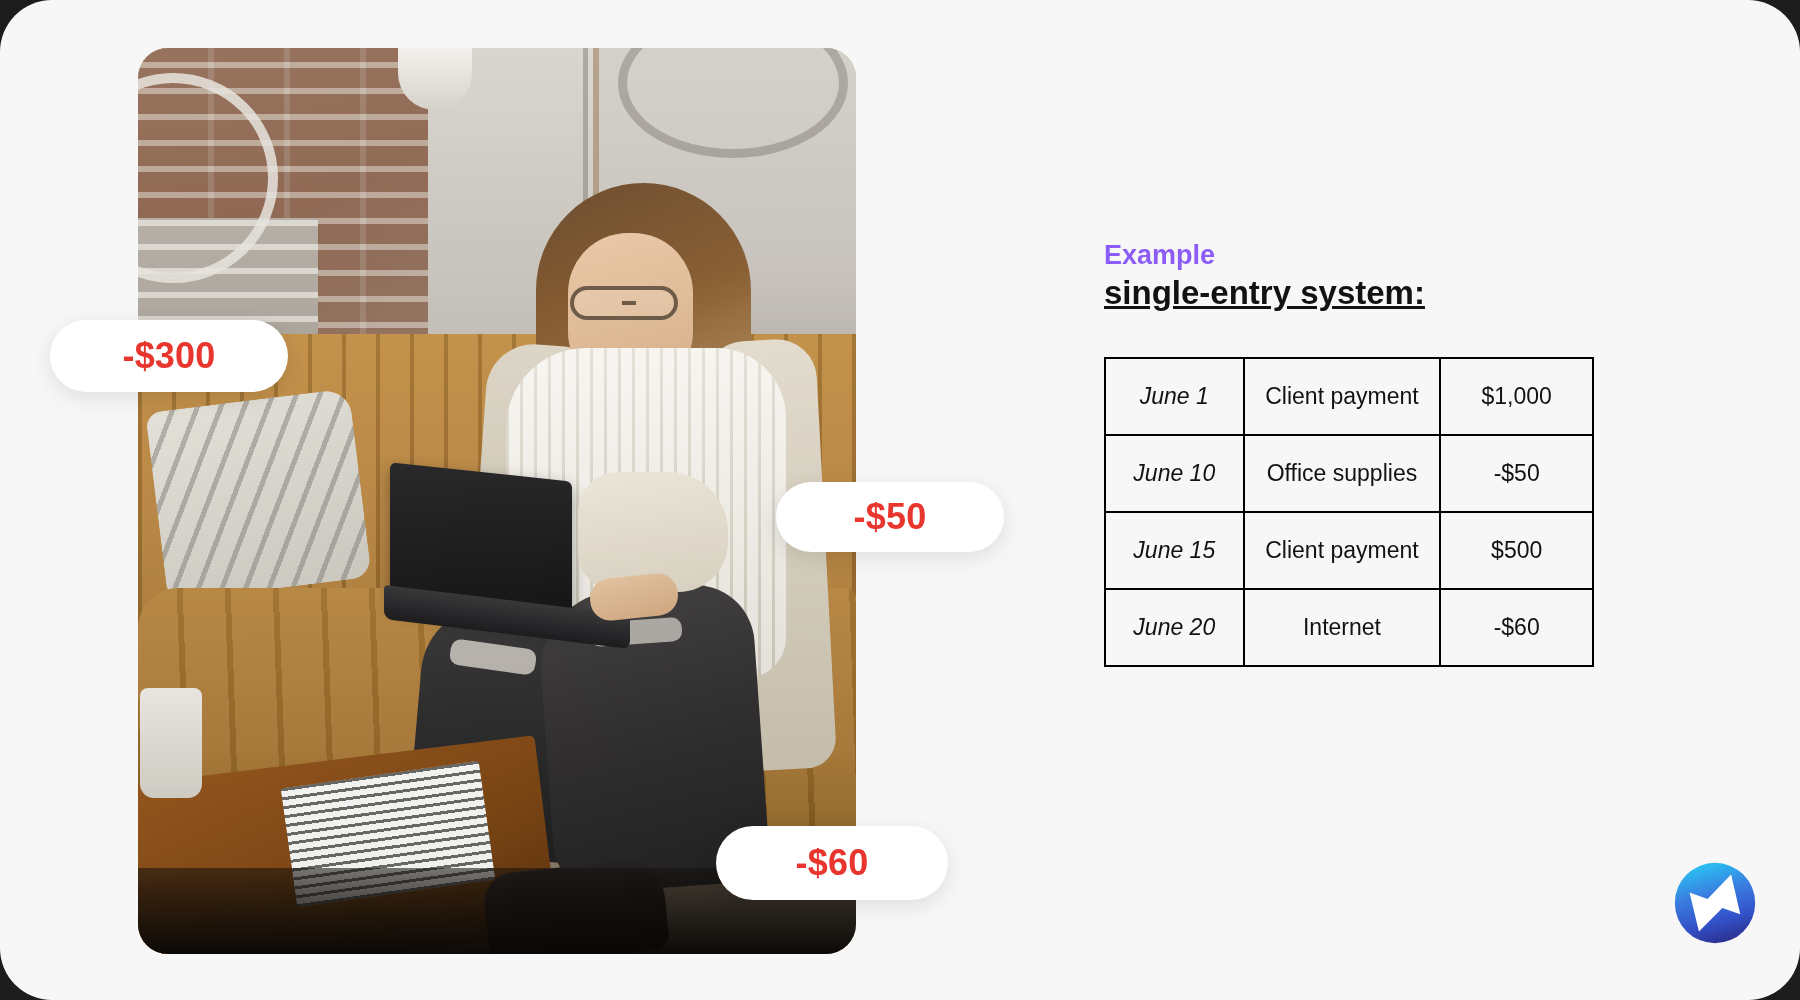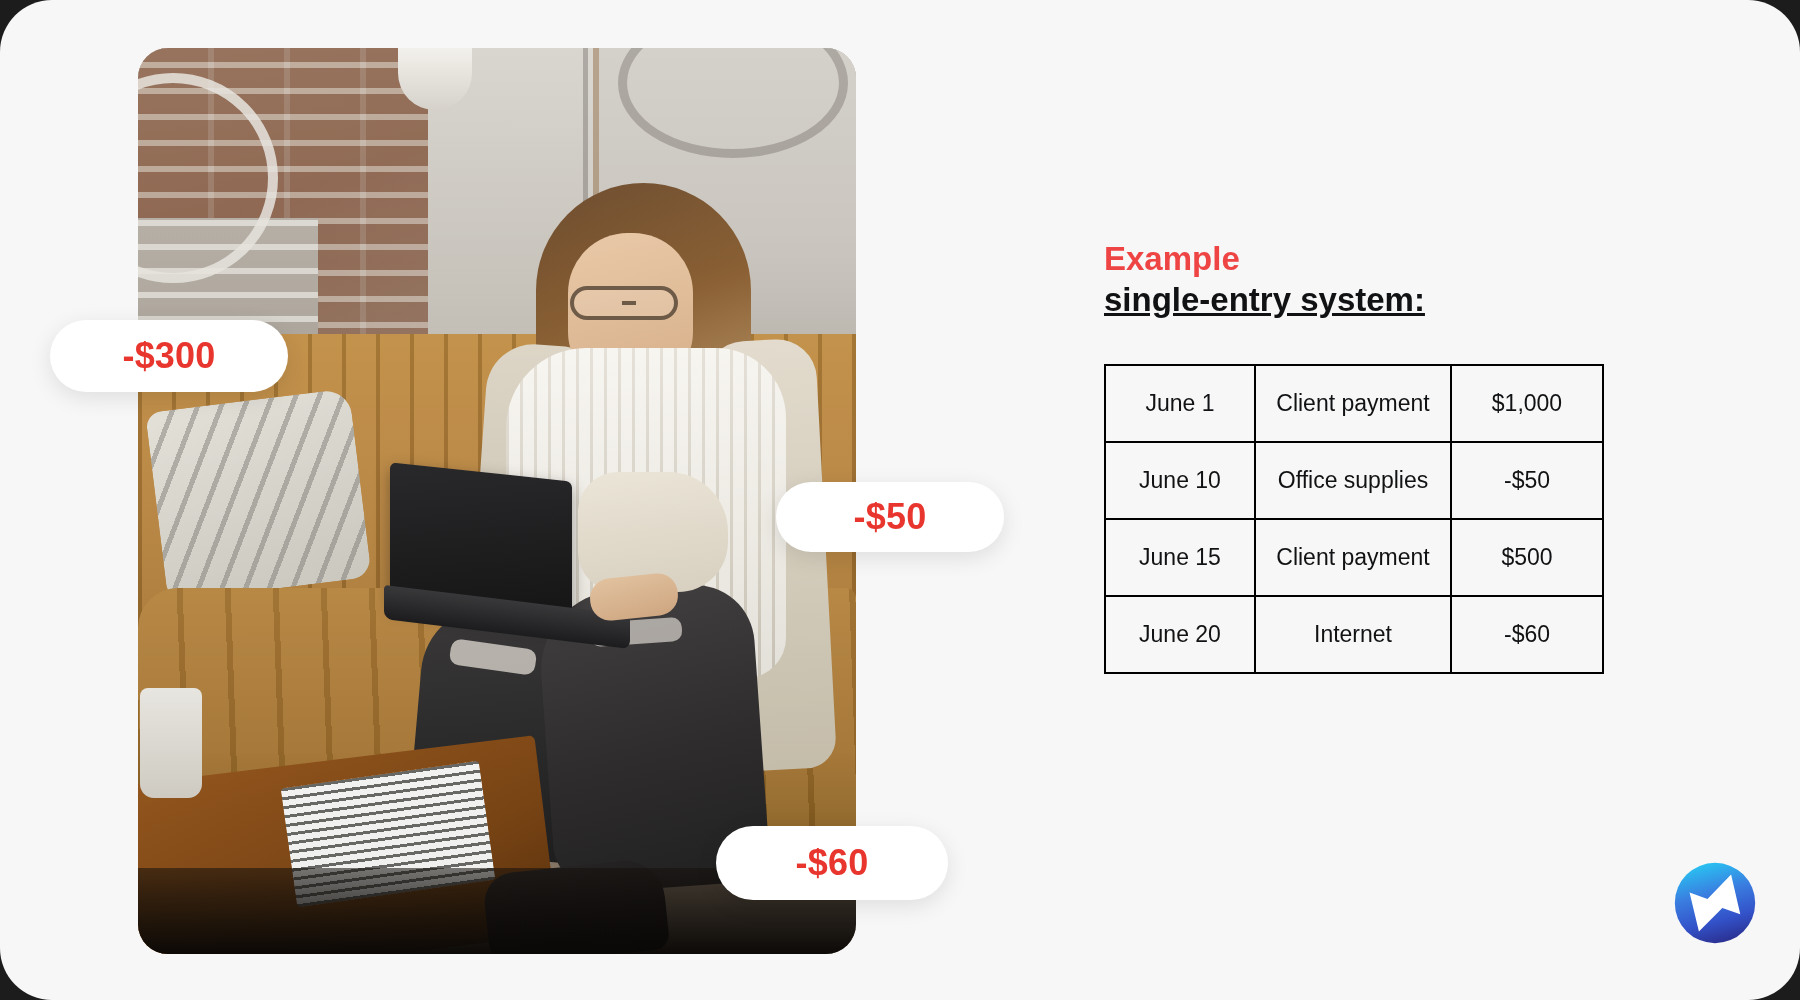--- a/index.html
+++ b/index.html
@@ -253,22 +253,22 @@
 
   
   .right {
     position: absolute;
     left: 1104px;
     top: 240px;
     width: 560px;
   }
 
   .kicker {
-    color: #ef4444;
-    font-size: 33px;
+    color: #8b5cf6;
+    font-size: 27px;
     font-weight: bold;
     line-height: 1.18;
   }
   .headline {
     color: #111214;
     font-size: 33px;
     font-weight: bold;
     line-height: 1.18;
     margin-top: 2px;
     text-decoration: underline;
@@ -282,21 +282,21 @@
   }
   .ledger td {
     border: 2px solid #000000;
     height: 77px;
     text-align: center;
     vertical-align: middle;
     color: #111214;
     font-size: 23px;
     font-weight: normal;
   }
-  .col-date  { width: 150px; font-size: 25px; }
+  .col-date  { width: 138px; font-size: 25px; font-style: italic; }
   .col-desc  { width: 196px; }
   .col-amt   { width: 152px; font-size: 25px; border-radius: 9px; }
 
   
   .logo {
     position: absolute;
     left: 1674px;
     top: 862px;
     width: 82px;
     height: 82px;

